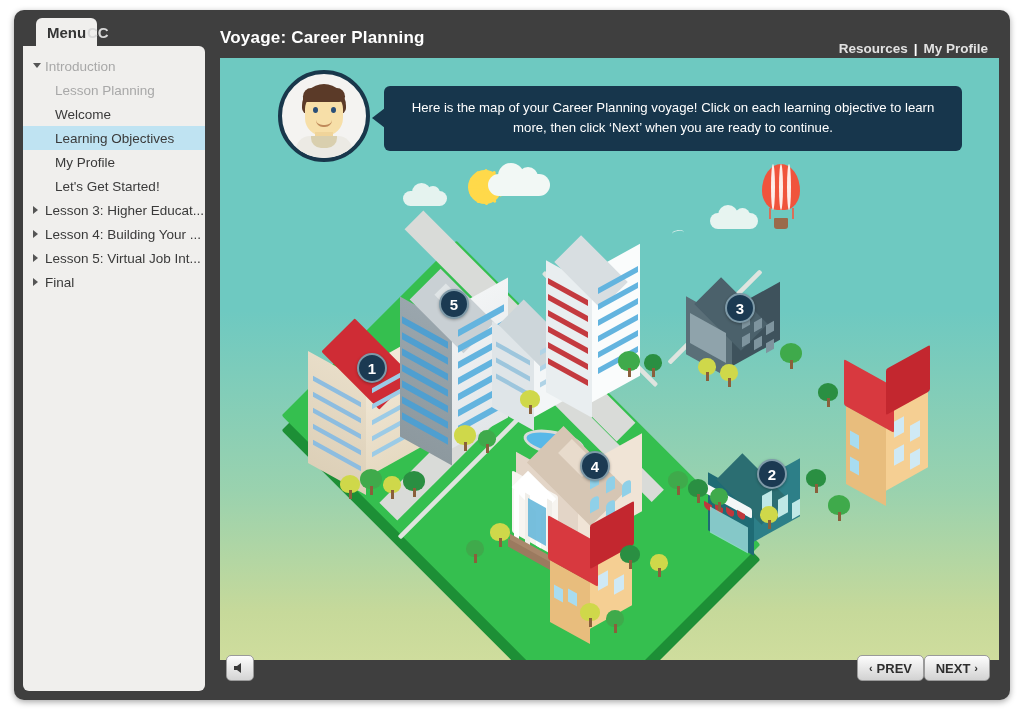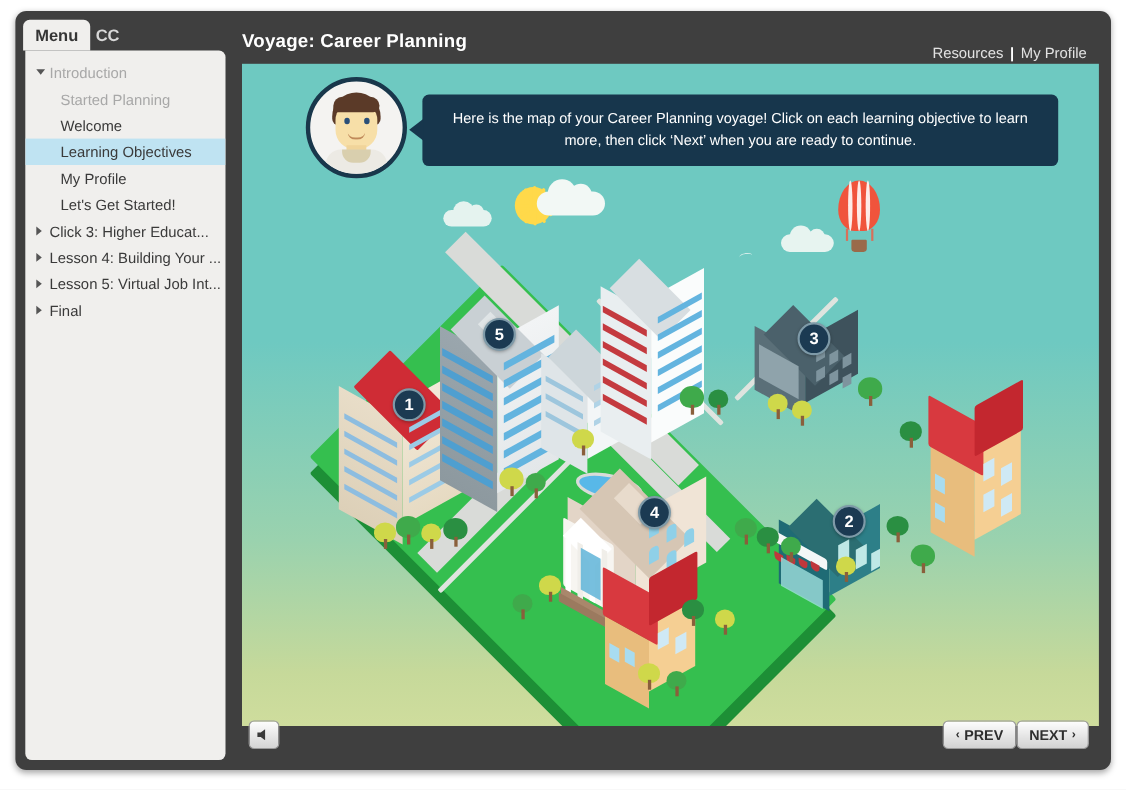--- a/index.html
+++ b/index.html
@@ -33,21 +33,21 @@
     font-size: 15px; font-weight: bold;
     color: #d8d8d8;
     cursor: pointer;
     user-select: none;
   }
   .tab.active {
     background: #f0efed;
     color: #353535;
     border-radius: 6px 6px 0 0;
   }
-  #tab-menu { left: 7px; }
+  #tab-menu { left: 22px; }
   #tab-cc   { left: 62px; }
 
   
   #sidebar {
     position: absolute;
     left: 9px; top: 36px;
     width: 182px; height: 645px;
     background: #f0efed;
     border-radius: 0 6px 6px 6px;
     overflow: hidden;
@@ -91,21 +91,21 @@
     color: #ffffff;
     letter-spacing: .2px;
   }
   #toplinks {
     position: absolute;
     right: 22px; top: 31px;
     font-size: 13.5px;
     color: #e2e2e2;
     display: flex; align-items: center; gap: 6px;
   }
-  #toplinks a { color: #e2e2e2; text-decoration: none; cursor: pointer; }
+  #toplinks a { color: #e2e2e2; text-decoration: none; cursor: pointer; font-weight: bold; }
   #toplinks .sep { color: #ffffff; font-weight: bold; }
 
   
   #stage {
     position: absolute;
     left: 206px; top: 48px;
     width: 779px; height: 602px;
     background: linear-gradient(180deg,
         #6ec9c1 0%, #6ec9c1 42%, #9ad2ae 72%, #c6d99a 92%, #cfdd9d 100%);
     overflow: hidden;
@@ -401,37 +401,37 @@
     <a>My Profile</a>
   </div>
 
   <div id="sidebar">
     <div id="menu-list">
         <div class="menu-item group dim">
           <span class="arrow down"></span>
           <span>Introduction</span>
         </div>
         <div class="menu-item dim">
-          <span>Started Planning</span>
+          <span>Lesson Planning</span>
         </div>
         <div class="menu-item">
           <span>Welcome</span>
         </div>
         <div class="menu-item selected">
           <span>Learning Objectives</span>
         </div>
         <div class="menu-item">
           <span>My Profile</span>
         </div>
         <div class="menu-item">
           <span>Let's Get Started!</span>
         </div>
         <div class="menu-item group">
           <span class="arrow right"></span>
-          <span>Click 3: Higher Educat...</span>
+          <span>Lesson 3: Higher Educat...</span>
         </div>
         <div class="menu-item group">
           <span class="arrow right"></span>
           <span>Lesson 4: Building Your ...</span>
         </div>
         <div class="menu-item group">
           <span class="arrow right"></span>
           <span>Lesson 5: Virtual Job Int...</span>
         </div>
         <div class="menu-item group">

